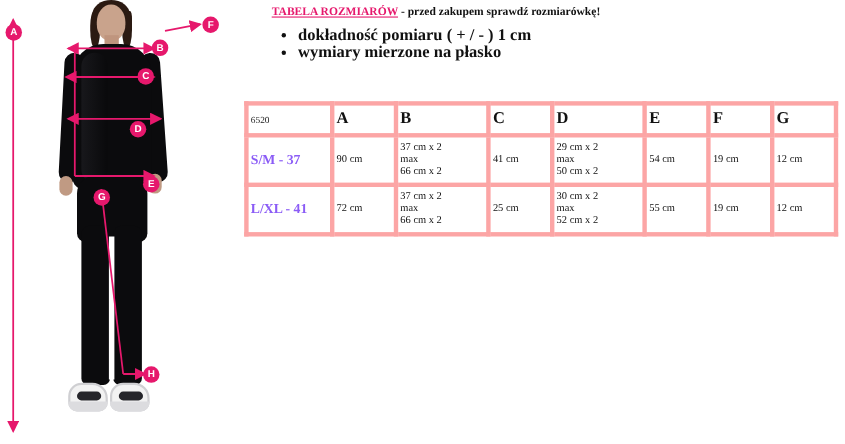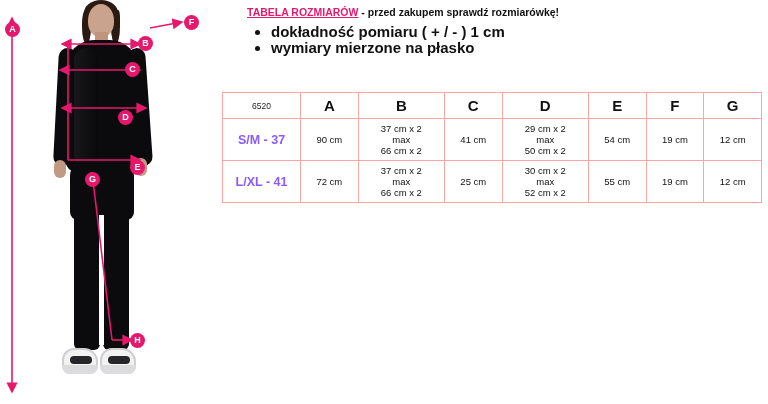--- a/index.html
+++ b/index.html
@@ -171,21 +171,21 @@
     font-weight: bold;
     line-height: 15px;
     text-align: center;
     font-family: "Liberation Sans", sans-serif;
   }
 
   
   .content {
     position: absolute;
     left: 222px; top: 0;
-    width: 546px; height: 369px;
+    width: 546px; height: 369px; font-family: Liberation Serif, serif;
   }
   .head-line {
     position: absolute;
     left: 25px; top: 6px;
     font-size: 10.5px;
     font-weight: bold;
     color: #111111;
     white-space: nowrap;
   }
   .head-line .hl {
@@ -206,22 +206,22 @@
 
   table.size-table {
     position: absolute;
     left: 0px; top: 92px;
     width: 540px;
     border-collapse: collapse;
     font-size: 9.5px;
     color: #111111;
   }
   table.size-table td, table.size-table th {
-    border: 1px solid #fca5a5;
-    text-align: center;
+    border: 4px solid #fca5a5;
+    text-align: left;
     vertical-align: middle;
     padding: 4px 2px;
     font-weight: normal;
   }
   table.size-table thead td.code {
     font-size: 8.5px;
     color: #222;
     width: 78px;
   }
   table.size-table thead td.col {

